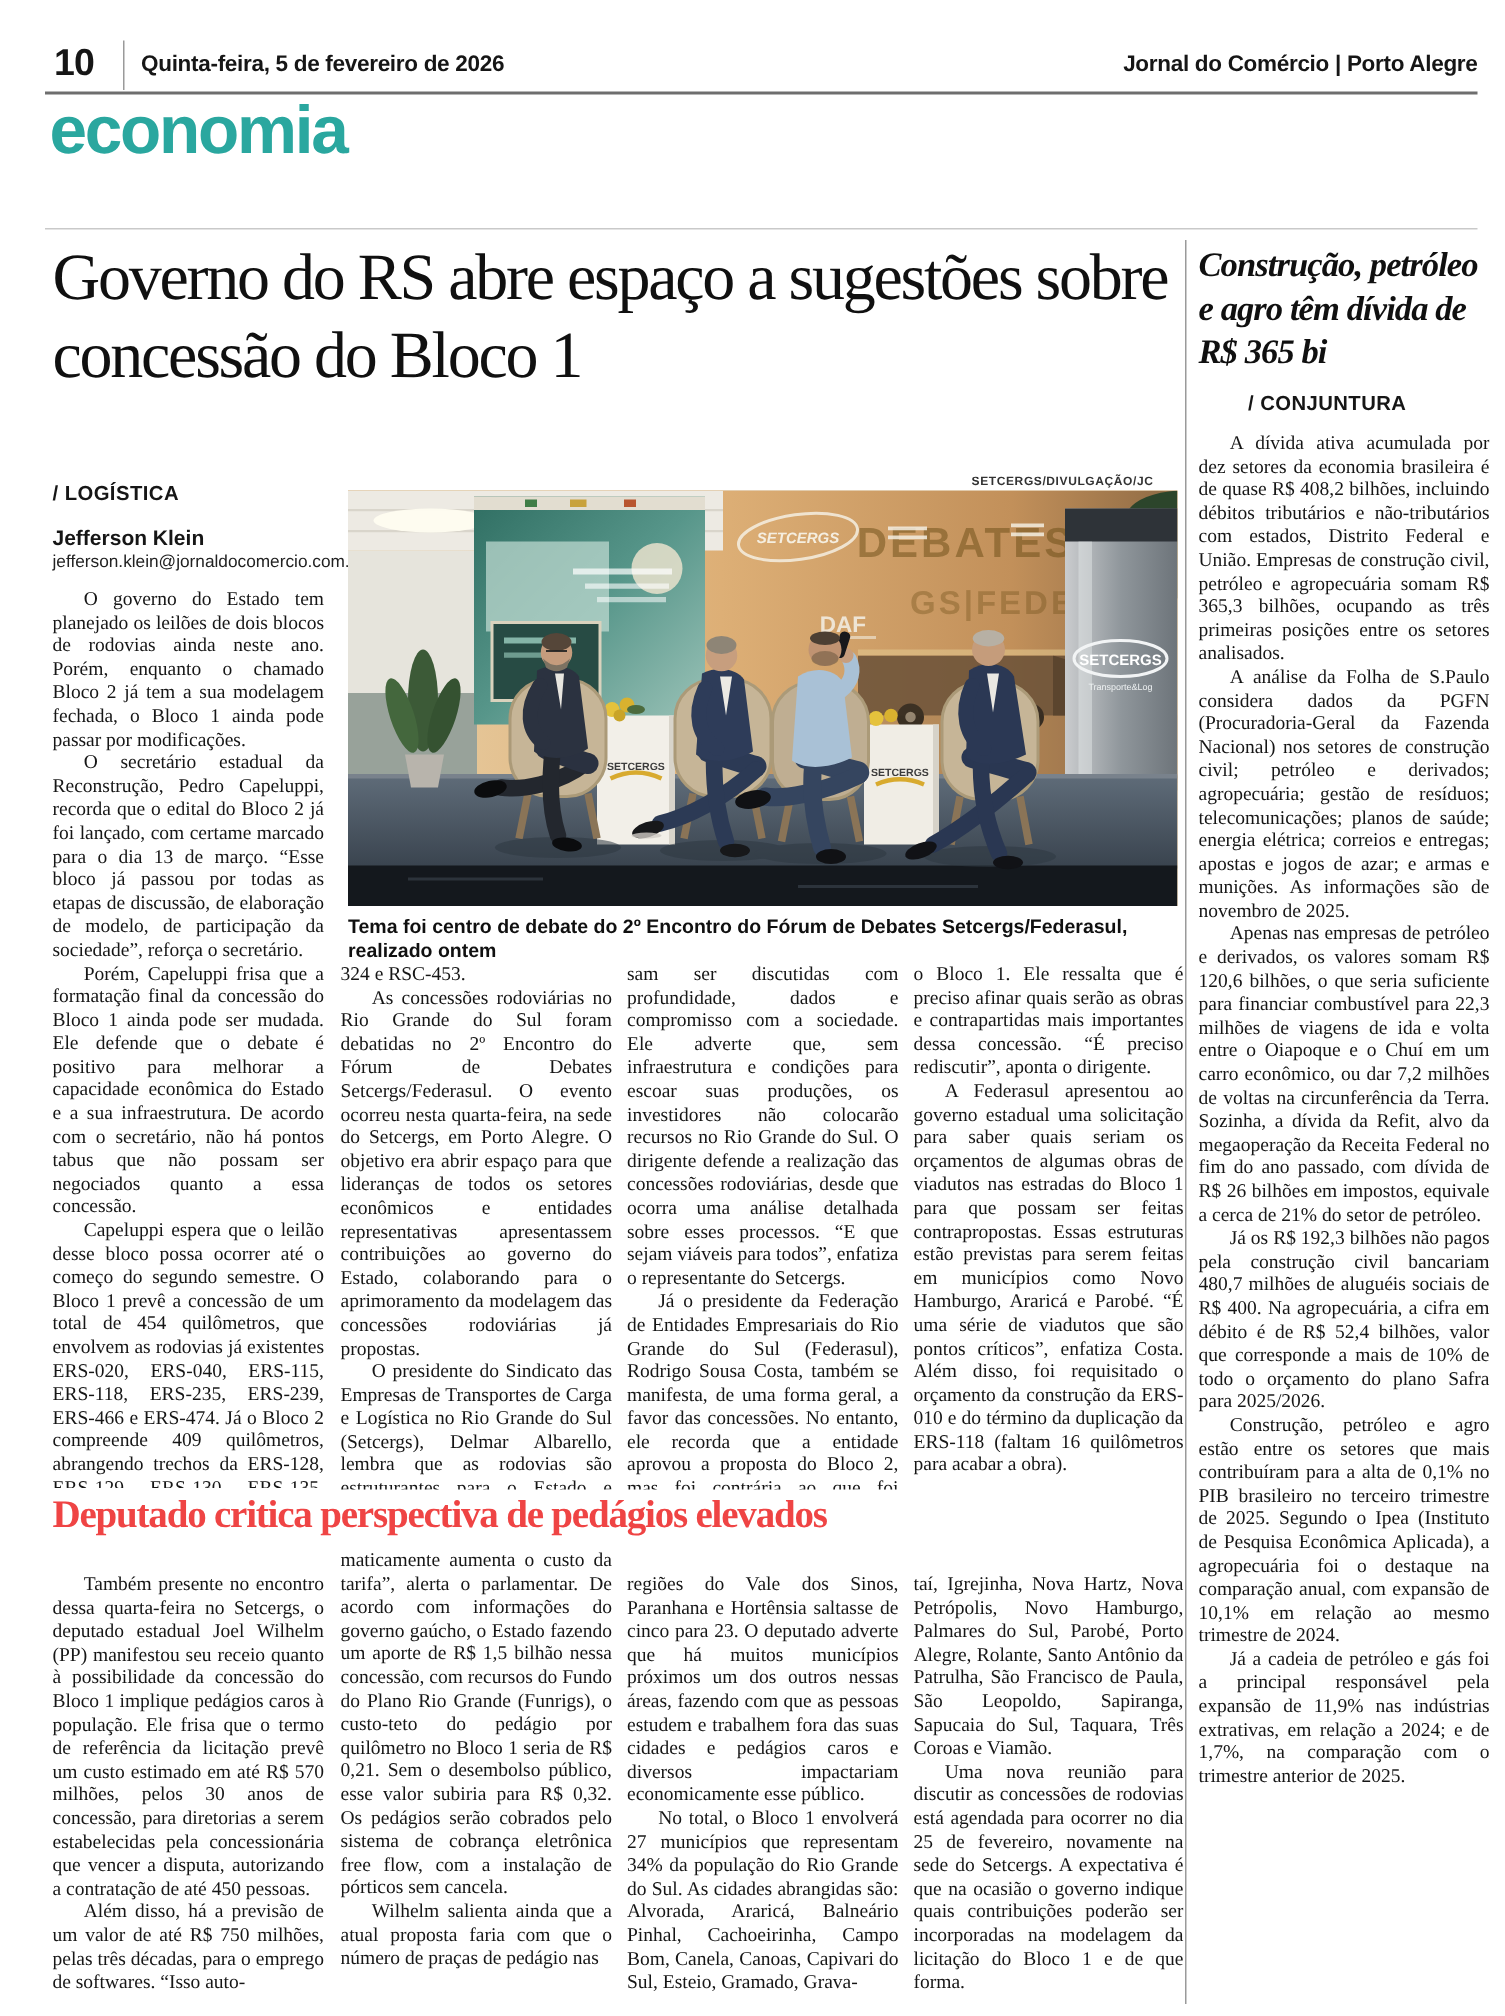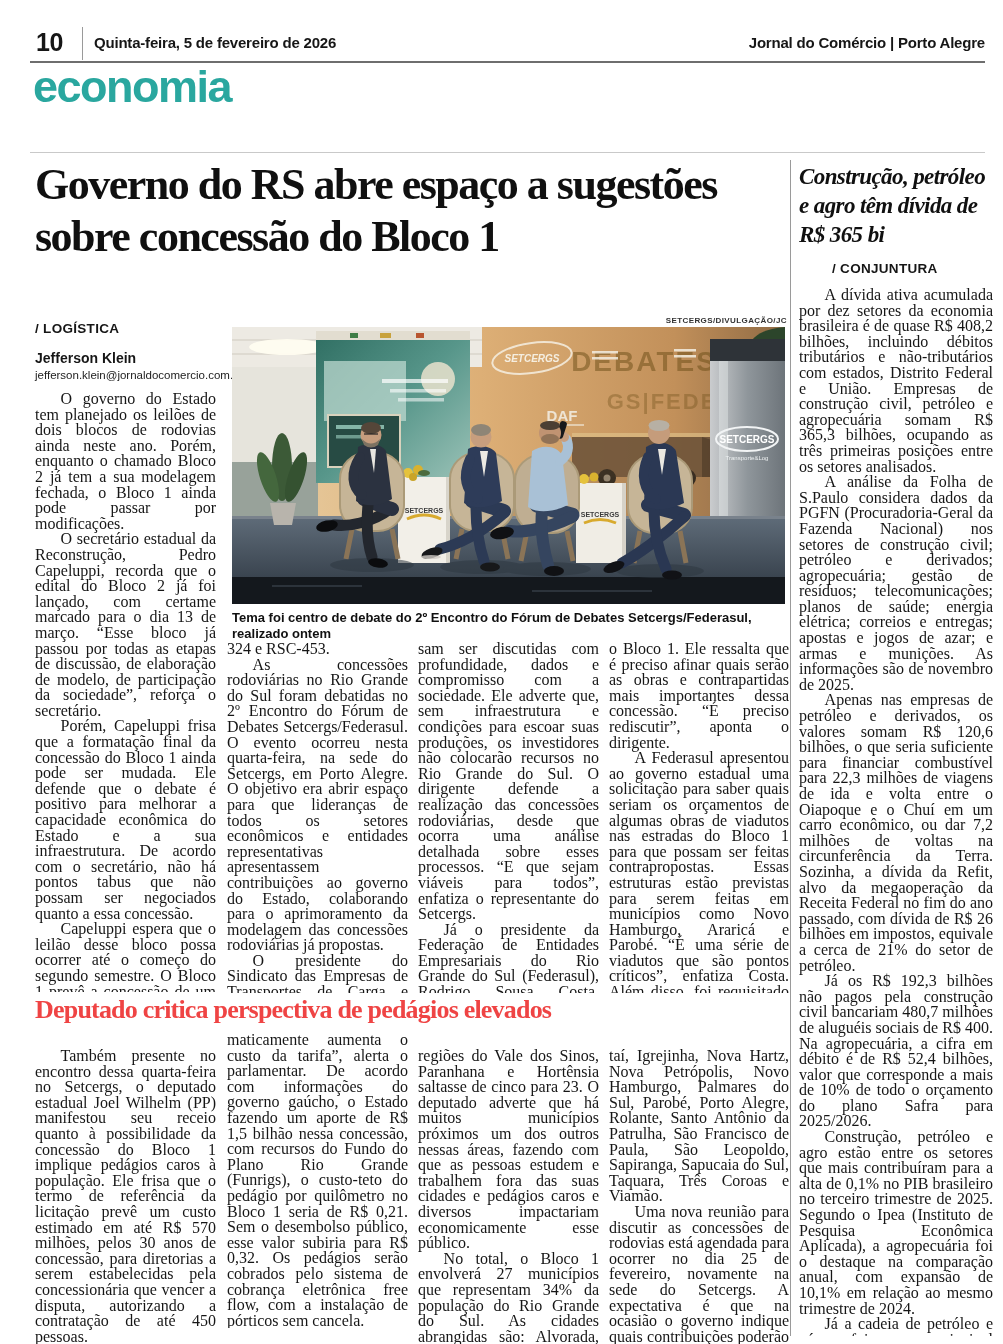--- a/index.html
+++ b/index.html
@@ -11,38 +11,38 @@
   .pagenum{left:36px;top:28px;font:bold 25px "Liberation Sans",sans-serif;letter-spacing:-0.5px;}
   .hdr-vrule{left:82px;top:27px;width:1px;height:33px;background:#9a9a9a;}
   .hdr-date{left:94px;top:34px;font:bold 15px "Liberation Sans",sans-serif;letter-spacing:-0.2px;}
   .hdr-masthead{right:18px;top:34px;font:bold 15px "Liberation Sans",sans-serif;letter-spacing:-0.2px;}
   .hdr-rule{left:30px;top:61px;width:955px;height:2px;background:#6e6e6e;}
   .section-title{left:33px;top:64px;font:800 45px/45px "Liberation Sans",sans-serif;
                  color:#2aa79f;letter-spacing:-1.5px;}
   .section-rule{left:30px;top:152px;width:955px;height:1px;background:#c9c9c9;}
 
   
-  .headline{left:35px;top:159px;width:756px;font-weight:bold;font-size:44px;line-height:52px;
+  .headline{left:35px;top:159px;width:756px;font-weight:normal;font-size:44px;line-height:52px;
             letter-spacing:-1.5px;color:#101010;}
   .deck{left:35px;top:281px;width:748px;font:bold 17px/21px "Liberation Sans",sans-serif;letter-spacing:-0.2px;}
   .kicker{font:bold 13.5px "Liberation Sans",sans-serif;letter-spacing:0.3px;}
   .kicker.main{left:35px;top:321px;}
   .byline{left:35px;top:350px;font:bold 14px "Liberation Sans",sans-serif;}
   .byline-email{left:35px;top:369px;font:11.5px "Liberation Sans",sans-serif;color:#222;}
 
-  .bodycol{font-size:16px;line-height:15.6px;text-align:justify;overflow:hidden;}
+  .bodycol{font-size:13px;line-height:15.6px;text-align:justify;overflow:hidden;}
   .chunk{margin:0;text-align:justify;}
   .chunk.ind{text-indent:1.6em;}
 
   .m-col1{left:35px;top:391px;width:181px;height:601px;}
   .m-col2{left:227px;top:641px;width:181px;height:352px;}
   .m-col3{left:418px;top:641px;width:181px;height:352px;}
   .m-col4{left:609px;top:641px;width:180px;height:352px;}
 
-  .photo-credit{left:234px;top:316px;width:553px;text-align:right;
+  .photo-credit{left:216px;top:316px;width:553px;text-align:right;
                 font:bold 8px "Liberation Sans",sans-serif;letter-spacing:0.4px;color:#333;}
   .photo-box{left:232px;top:327px;width:553px;height:277px;background:#c9a36e;overflow:hidden;}
   .photo-box svg{display:block;width:553px;height:277px;}
   .photo-caption{left:232px;top:610px;width:553px;font:bold 13px/16px "Liberation Sans",sans-serif;color:#101010;}
 
   
   .headline2{left:35px;top:993px;width:756px;font-weight:bold;font-size:26px;line-height:34px;
              letter-spacing:-0.8px;color:#ef4444;}
   .s-col1{left:35px;top:1048px;width:181px;height:296px;}
   .s-col2{left:227px;top:1032px;width:181px;height:296px;}

